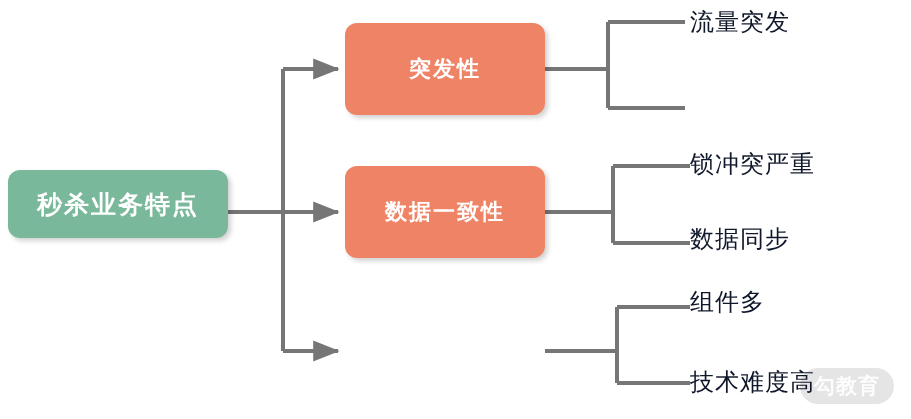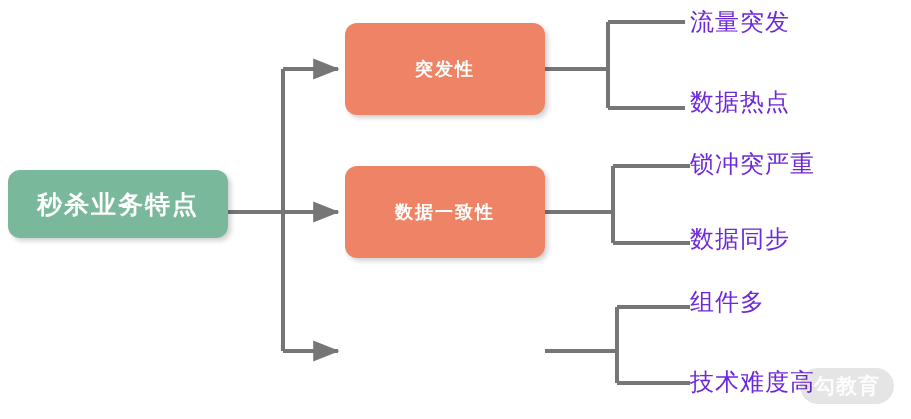--- a/index.html
+++ b/index.html
@@ -44,30 +44,30 @@
     width: 220px;
     height: 68px;
     background: #79b89a;
     font-size: 25px;
   }
   .node-branch {
     left: 345px;
     width: 200px;
     height: 92px;
     background: #ee8465;
-    font-size: 18px;
+    font-size: 22px;
   }
   #node-branch-0 { top: 23px; }
   #node-branch-1 { top: 166px; align-items: center; }
   #node-branch-2 { top: 305px; }
 
   .leaf-label {
     position: absolute;
     left: 690px;
-    color: #6d28d9;
+    color: #0f172a;
     font-size: 24px;
     line-height: 1;
     white-space: nowrap;
     letter-spacing: 1px;
   }
   #leaf-0-0 { top: 10px; }
   #leaf-0-1 { top: 90px; }
   #leaf-1-0 { top: 152px; }
   #leaf-1-1 { top: 227px; }
   #leaf-2-0 { top: 290px; }
@@ -139,21 +139,20 @@
   </div>
 
   <div class="node node-branch" id="node-branch-0">
     <span>突发性</span>
   </div>
   <div class="node node-branch" id="node-branch-1">
     <span>数据一致性</span>
   </div>
 
   <div class="leaf-label" id="leaf-0-0">流量突发</div>
-  <div class="leaf-label" id="leaf-0-1">数据热点</div>
   <div class="leaf-label" id="leaf-1-1">数据同步</div>
   <div class="leaf-label" id="leaf-1-0">锁冲突严重</div>
   <div class="leaf-label" id="leaf-2-0">组件多</div>
   <div class="leaf-label" id="leaf-2-1">技术难度高</div>
 
   <div id="watermark">勾教育</div>
 
 </div>
 
 </body></html>

